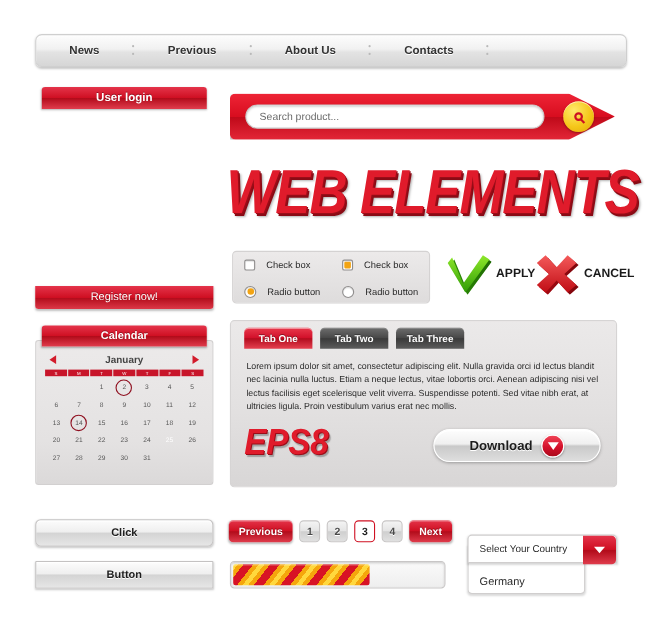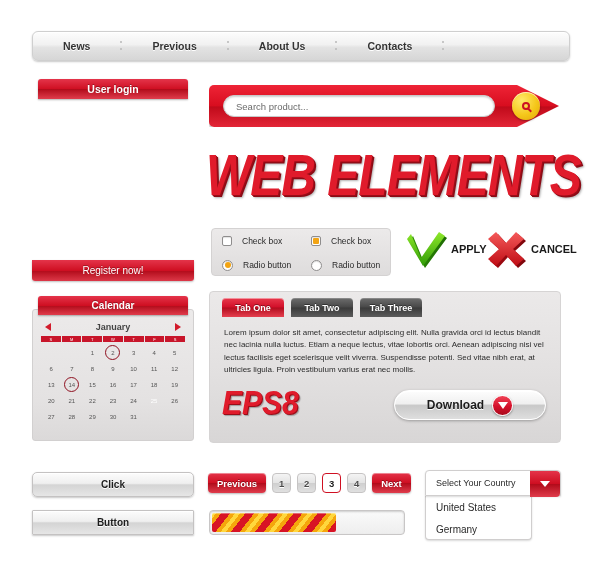--- a/index.html
+++ b/index.html
@@ -323,21 +323,21 @@
       #ffd83d 11px,#ffd83d 15px,
       #f5a60c 15px,#f5a60c 19px);
     box-shadow:inset 0 1px 0 rgba(255,255,255,.35);
   }
 
   
   .select{
     position:absolute; left:425px; top:470px; width:136px; height:70px;
   }
   .select-head{
-    position:absolute; left:0; top:0; width:136px; height:26px;
+    position:absolute; left:0; top:16px; width:136px; height:26px;
     display:flex; align-items:center;
     background:#fff; border:1px solid #d0cece; border-radius:4px 4px 0 0;
     box-shadow:0 1px 2px rgba(0,0,0,.15);
   }
   .select-label{ padding-left:10px; font-size:9px; color:#2a2a2a; }
   .select-arrow-box{
     position:absolute; right:0; top:0; width:30px; height:26px;
     border-radius:0 4px 4px 0;
     background:linear-gradient(to bottom,#e4344a 0%,#cf0f22 48%,#b20c1b 52%,#e03c4c 100%);
     display:flex; align-items:center; justify-content:center;

